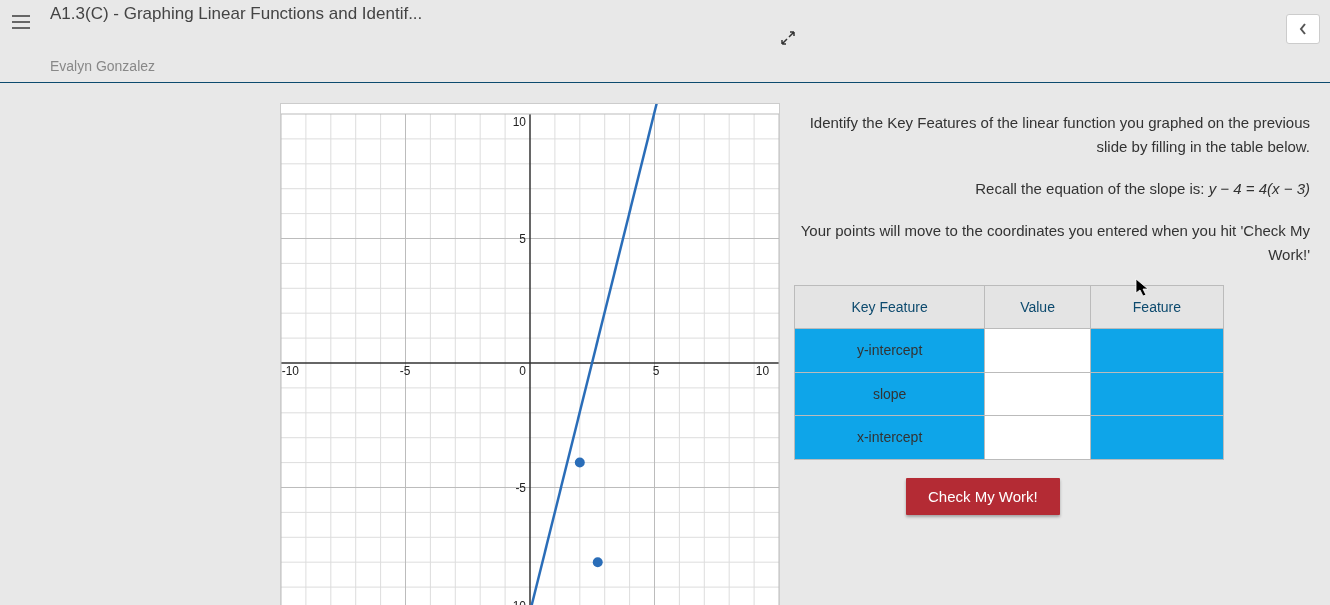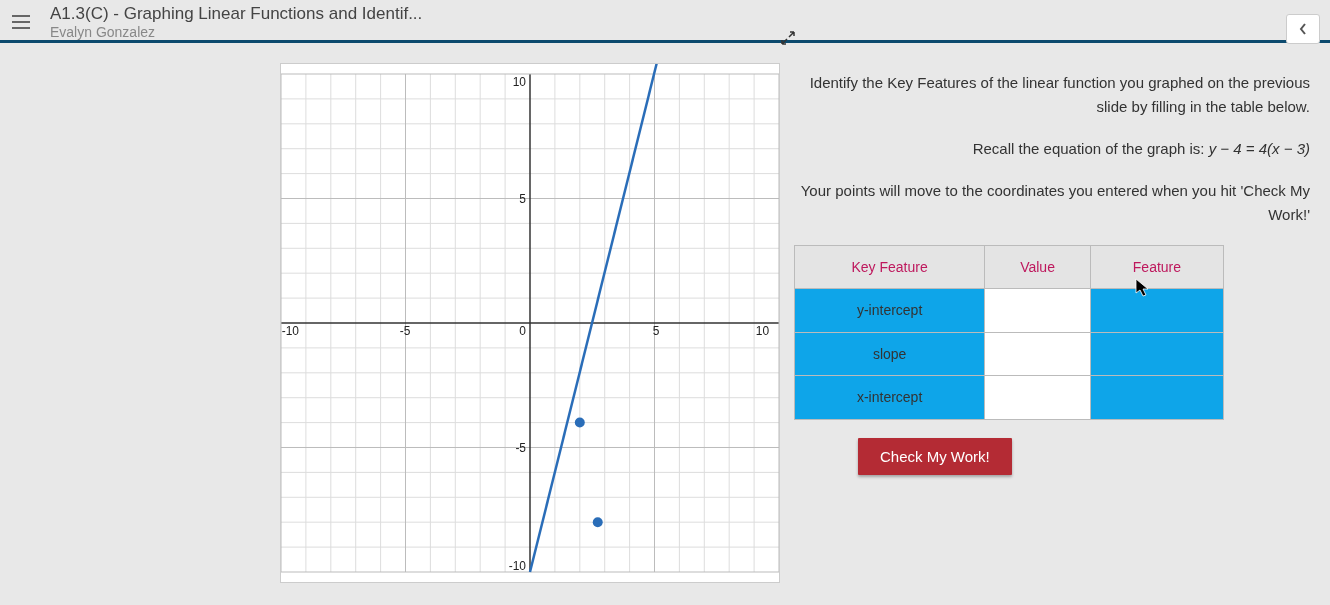--- a/index.html
+++ b/index.html
@@ -6,22 +6,22 @@
     body {
       font-family: -apple-system, BlinkMacSystemFont, "Segoe UI", Arial, sans-serif;
       background: #e8e8e8;
       width: 1330px;
       height: 605px;
       overflow: hidden;
     }
     .header {
       display: flex;
       align-items: flex-start;
-      padding: 4px 12px 0 12px;
-      border-bottom: 3px solid #0c4a6e;
+      padding: 4px 12px 8px 12px;
+      border-bottom: 1px solid #0c4a6e;
       position: relative;
     }
     .hamburger {
       width: 24px;
       height: 24px;
       display: flex;
       flex-direction: column;
       justify-content: center;
       gap: 4px;
       margin-right: 14px;
@@ -36,20 +36,21 @@
     }
     .title-area { flex: 1; }
     .title {
       font-size: 17px;
       color: #444;
       font-weight: 500;
     }
     .subtitle {
       font-size: 14px;
       color: #888;
+      margin-top: 34px;
     }
     .expand-icon {
       position: absolute;
       left: 780px;
       top: 30px;
       cursor: pointer;
       font-size: 14px;
       color: #444;
     }
     .collapse-btn {
@@ -98,31 +99,31 @@
     table.features th, table.features td {
       border: 1px solid #bbb;
       padding: 10px 8px;
       font-size: 14px;
       text-align: center;
       background: #0ea5e9;
     }
     table.features th {
       background: #e4e4e4;
       font-weight: 500;
-      color: #be185d;
+      color: #0c4a6e;
     }
     table.features td.value-cell { background: #fff; cursor: text; }
     .check-btn {
       background: #b42b34;
       color: #fff;
       border: none;
       padding: 10px 22px;
       font-size: 15px;
       cursor: pointer;
-      margin-left: 64px;
+      margin-left: 112px;
       border-radius: 1px;
       box-shadow: 0 2px 3px rgba(0,0,0,0.3);
     }
     svg.graph { width: 100%; height: 100%; display: block; }
     .axis-label { font-size: 12px; fill: #222; text-anchor: end; }
     .cursor-img { position:absolute; left:1135px; top:278px; pointer-events:none; font-size:18px; }
   </style>
 </head>
 <body>
 
@@ -215,21 +216,21 @@
       <line x1="250" y1="510" x2="387" y2="-40" stroke="#2a6db8" stroke-width="2.5"></line>
 
       <circle cx="300" cy="360" r="5" fill="#2a6db8"></circle>
       <circle cx="318" cy="460" r="5" fill="#2a6db8"></circle>
     </svg>
   </div>
 
   <div class="instructions">
     <p>Identify the Key Features of the linear function you graphed on the previous slide by filling in the table below.</p>
     <p>
-      <span>Recall the equation of the graph is: </span>
+      <span>Recall the equation of the slope is: </span>
       <span class="equation">y − 4 = 4(x − 3)</span>
     </p>
     <p>Your points will move to the coordinates you entered when you hit 'Check My Work!'</p>
 
     <table class="features">
       <thead>
         <tr>
           <th>Key Feature</th>
           <th>Value</th>
           <th>Feature</th>

